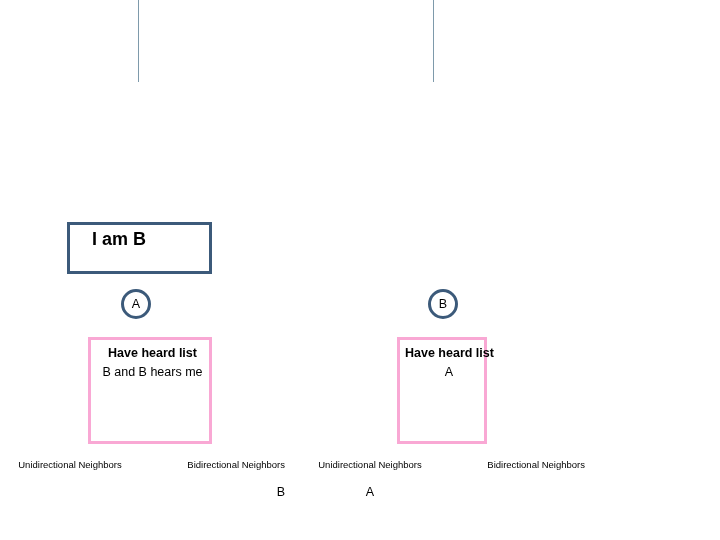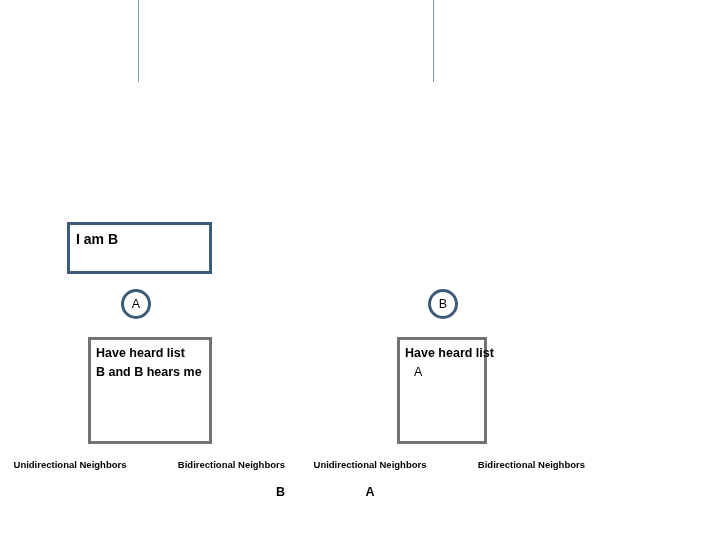--- a/index.html
+++ b/index.html
@@ -23,24 +23,25 @@
     left: 67px;
     top: 222px;
     width: 145px;
     height: 52px;
     box-sizing: border-box;
     border: 3px solid #3C5A7A;
     background: #ffffff;
     padding: 6px 0 0 6px;
   }
   .callout .line {
-    font-size: 14px;
+    font-size: 18px;
     font-weight: bold;
     line-height: 17px;
     white-space: nowrap;
+    margin-left: 16px;
   }
 
   
   .node {
     position: absolute;
     width: 30px;
     height: 30px;
     box-sizing: border-box;
     border: 3px solid #3C5A7A;
     border-radius: 50%;
@@ -51,36 +52,37 @@
     font-size: 12.5px;
     line-height: 1;
   }
   #node-a { left: 121px; top: 289px; }
   #node-b { left: 428px; top: 289px; }
 
   
   .heard-panel {
     position: absolute;
     box-sizing: border-box;
-    border: 3px solid #737373;
+    border: 3px solid #f9a8d4;
     background: #ffffff;
     padding: 5px 0 0 5px;
+    text-align: center;
   }
   #heard-panel-left  { left: 88px;  top: 337px; width: 124px; height: 107px; }
   #heard-panel-right { left: 397px; top: 337px; width: 90px;  height: 107px; }
 
   .heard-title {
     font-size: 12.5px;
     font-weight: bold;
     line-height: 16px;
     white-space: nowrap;
   }
   .heard-body {
     font-size: 12.5px;
-    font-weight: bold;
+    font-weight: normal;
     line-height: 16px;
     white-space: nowrap;
     margin-top: 3px;
   }
   #heard-panel-right .heard-body {
     font-weight: normal;
     padding-left: 9px;
   }
 
   
@@ -90,21 +92,20 @@
     height: 82px;
   }
   #neighbor-section-left  { left: 0px;   width: 300px; }
   #neighbor-section-right { left: 300px; width: 300px; }
 
   .neighbor-col {
     position: absolute;
     top: 0;
     width: 140px;
     text-align: center;
-    font-weight: bold;
   }
   .neighbor-col.uni  { left: 0px; }
   .neighbor-col.bi   { left: 145px; text-align: right; }
 
   .neighbor-label {
     font-size: 9.5px;
     line-height: 14px;
     white-space: nowrap;
   }
   .neighbor-value {

